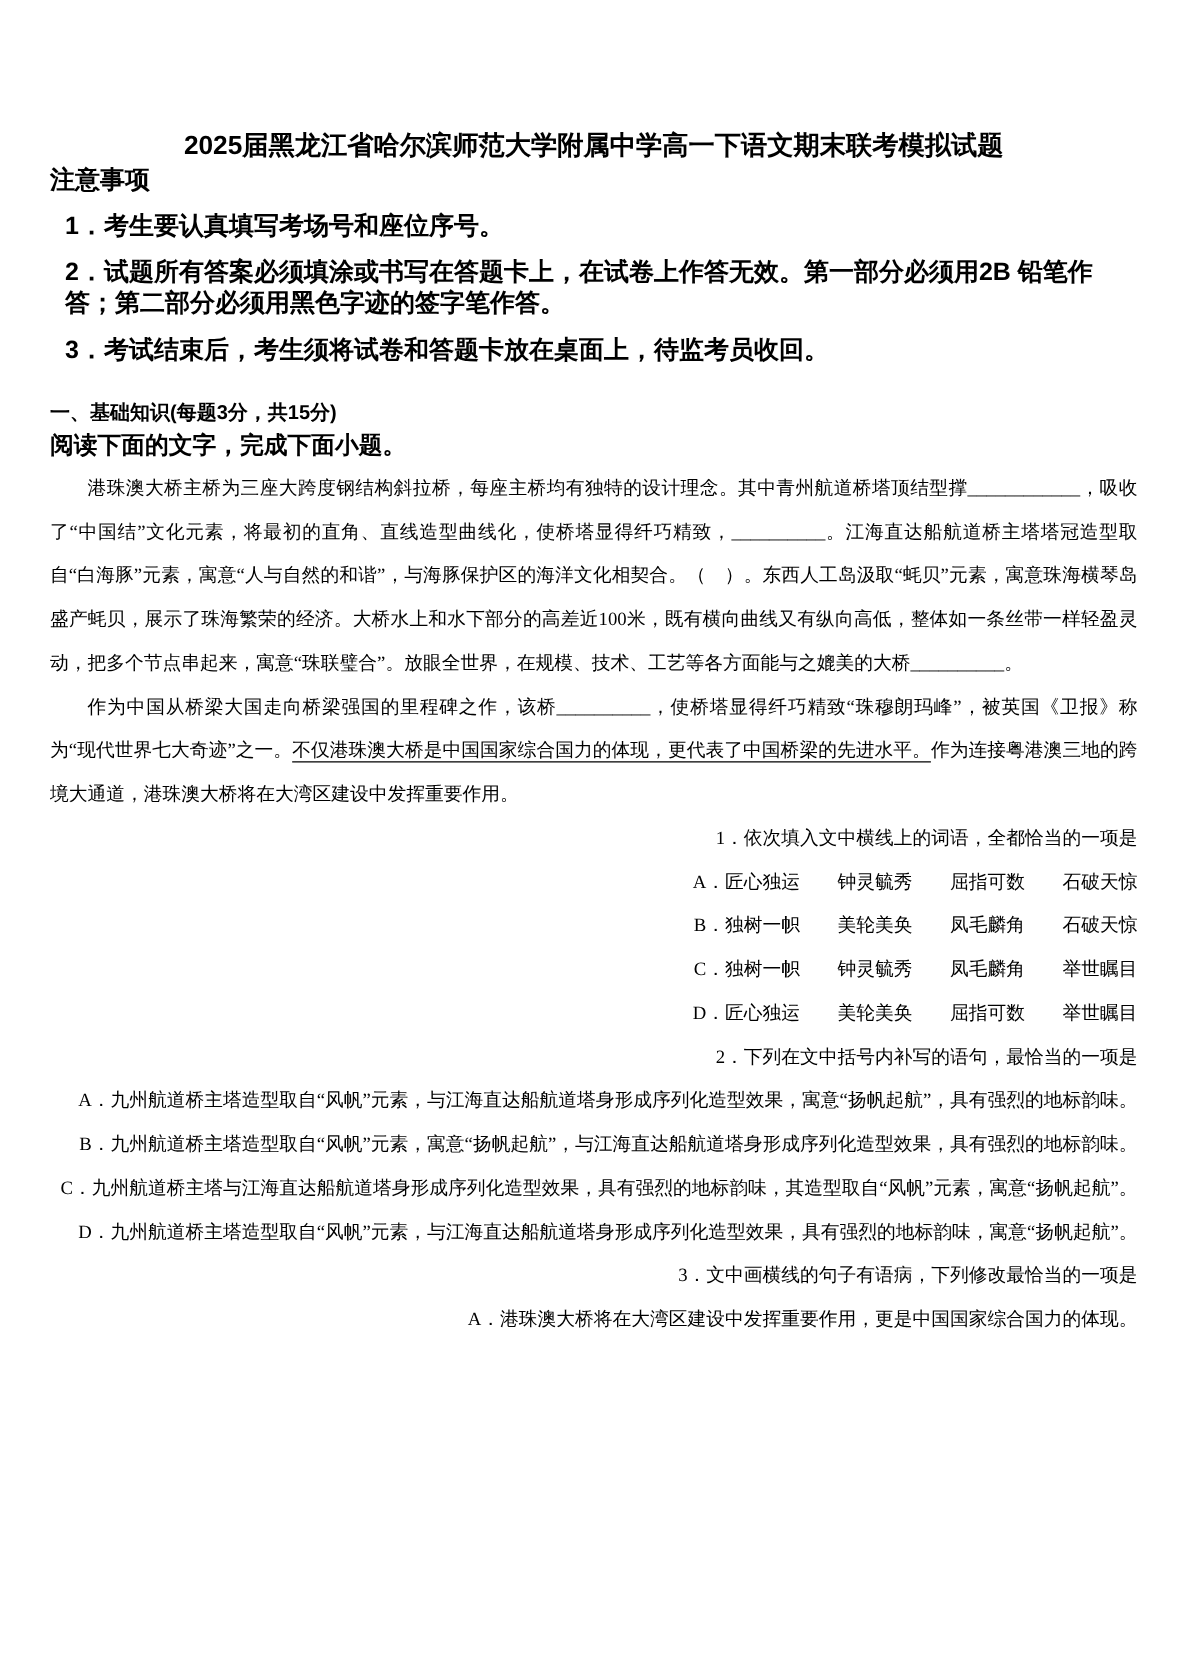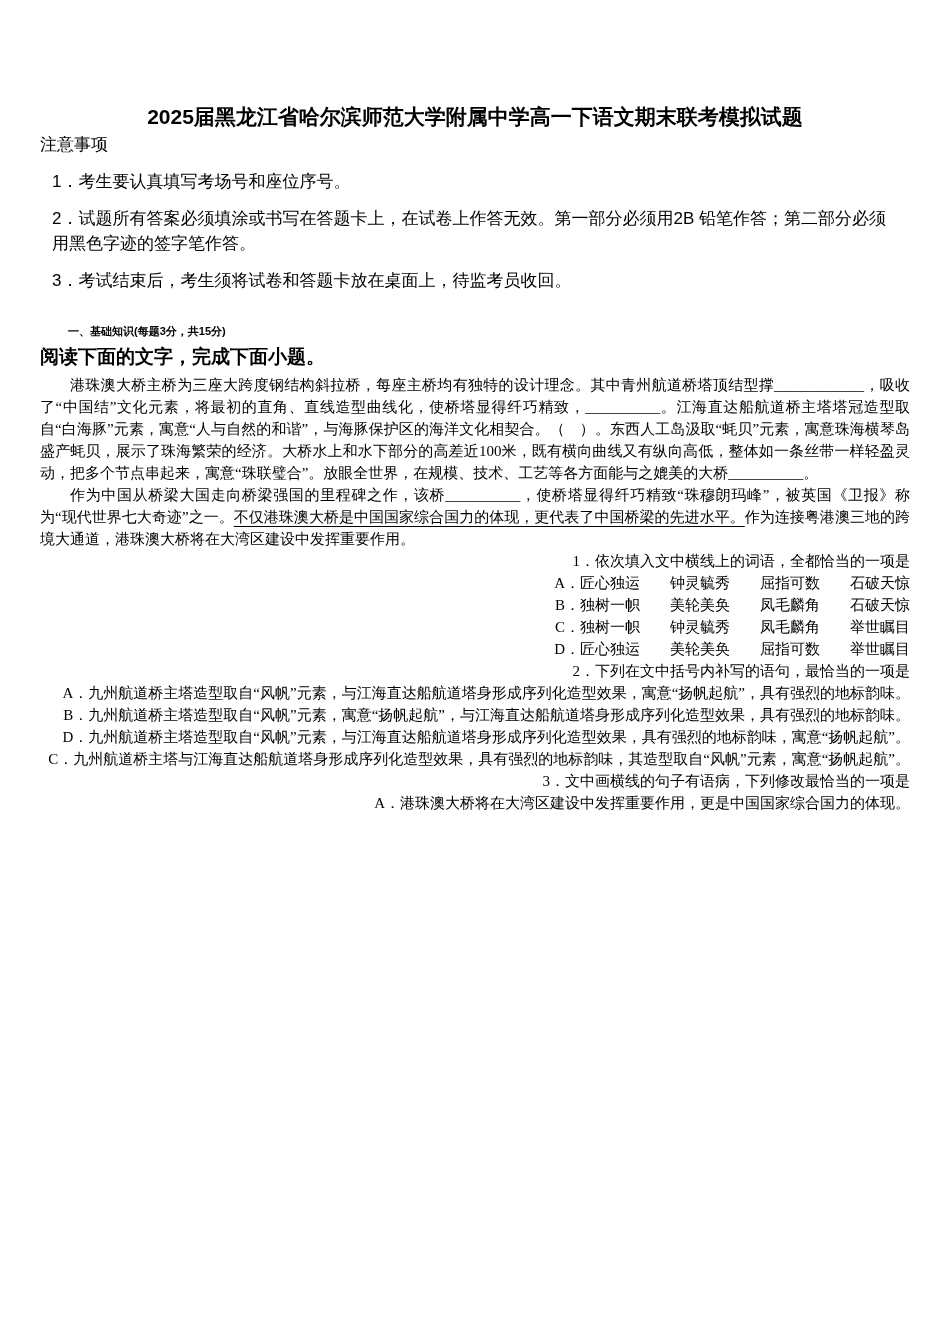--- a/index.html
+++ b/index.html
@@ -15,44 +15,43 @@
   .title {
     font-family: "Liberation Sans", "DejaVu Sans", sans-serif;
     font-size: 21px;
     font-weight: 700;
     text-align: center;
     line-height: 30px;
   }
 
   .notice {
     font-family: "Liberation Sans", "DejaVu Sans", sans-serif;
-    font-weight: 400;
-    font-size: 17px;
+    font-weight: 700;
+    font-size: 20px;
     line-height: 25px;
   }
   .notice-item { margin: 12px; }
 
   .section-heading {
     font-family: "Liberation Sans", "DejaVu Sans", sans-serif;
-    font-size: 11px;
+    font-size: 16px;
     font-weight: 700;
     line-height: 26px;
     margin-top: 25px;
-    margin-left: 28px;
   }
 
   .intro {
     font-size: 19px;
     line-height: 26px;
     font-weight: bold;
   }
 
   .body-text {
     font-size: 15px;
-    line-height: 22px;
+    line-height: 35px;
     margin-top: 4px;
   }
   .body-text p { margin: 0; }
   .passage { text-indent: 2em; text-align: justify; }
   .underlined { text-decoration: underline; text-underline-offset: 4px; }
   .question .stem, .question .option { text-align: right; }
 </style>
 </head>
 <body>
 
@@ -81,22 +80,22 @@
       <p class="option">A．匠心独运　　钟灵毓秀　　屈指可数　　石破天惊</p>
       <p class="option">B．独树一帜　　美轮美奂　　凤毛麟角　　石破天惊</p>
       <p class="option">C．独树一帜　　钟灵毓秀　　凤毛麟角　　举世瞩目</p>
       <p class="option">D．匠心独运　　美轮美奂　　屈指可数　　举世瞩目</p>
     </div>
 
     <div class="question">
       <p class="stem">2．下列在文中括号内补写的语句，最恰当的一项是</p>
       <p class="option">A．九州航道桥主塔造型取自“风帆”元素，与江海直达船航道塔身形成序列化造型效果，寓意“扬帆起航”，具有强烈的地标韵味。</p>
       <p class="option">B．九州航道桥主塔造型取自“风帆”元素，寓意“扬帆起航”，与江海直达船航道塔身形成序列化造型效果，具有强烈的地标韵味。</p>
+      <p class="option">C．九州航道桥主塔与江海直达船航道塔身形成序列化造型效果，具有强烈的地标韵味，其造型取自“风帆”元素，寓意“扬帆起航”。</p>
       <p class="option">D．九州航道桥主塔造型取自“风帆”元素，与江海直达船航道塔身形成序列化造型效果，具有强烈的地标韵味，寓意“扬帆起航”。</p>
-      <p class="option">C．九州航道桥主塔与江海直达船航道塔身形成序列化造型效果，具有强烈的地标韵味，其造型取自“风帆”元素，寓意“扬帆起航”。</p>
     </div>
 
     <div class="question">
       <p class="stem">3．文中画横线的句子有语病，下列修改最恰当的一项是</p>
       <p class="option">A．港珠澳大桥将在大湾区建设中发挥重要作用，更是中国国家综合国力的体现。</p>
     </div>
 
   </div>
 
 </div>

